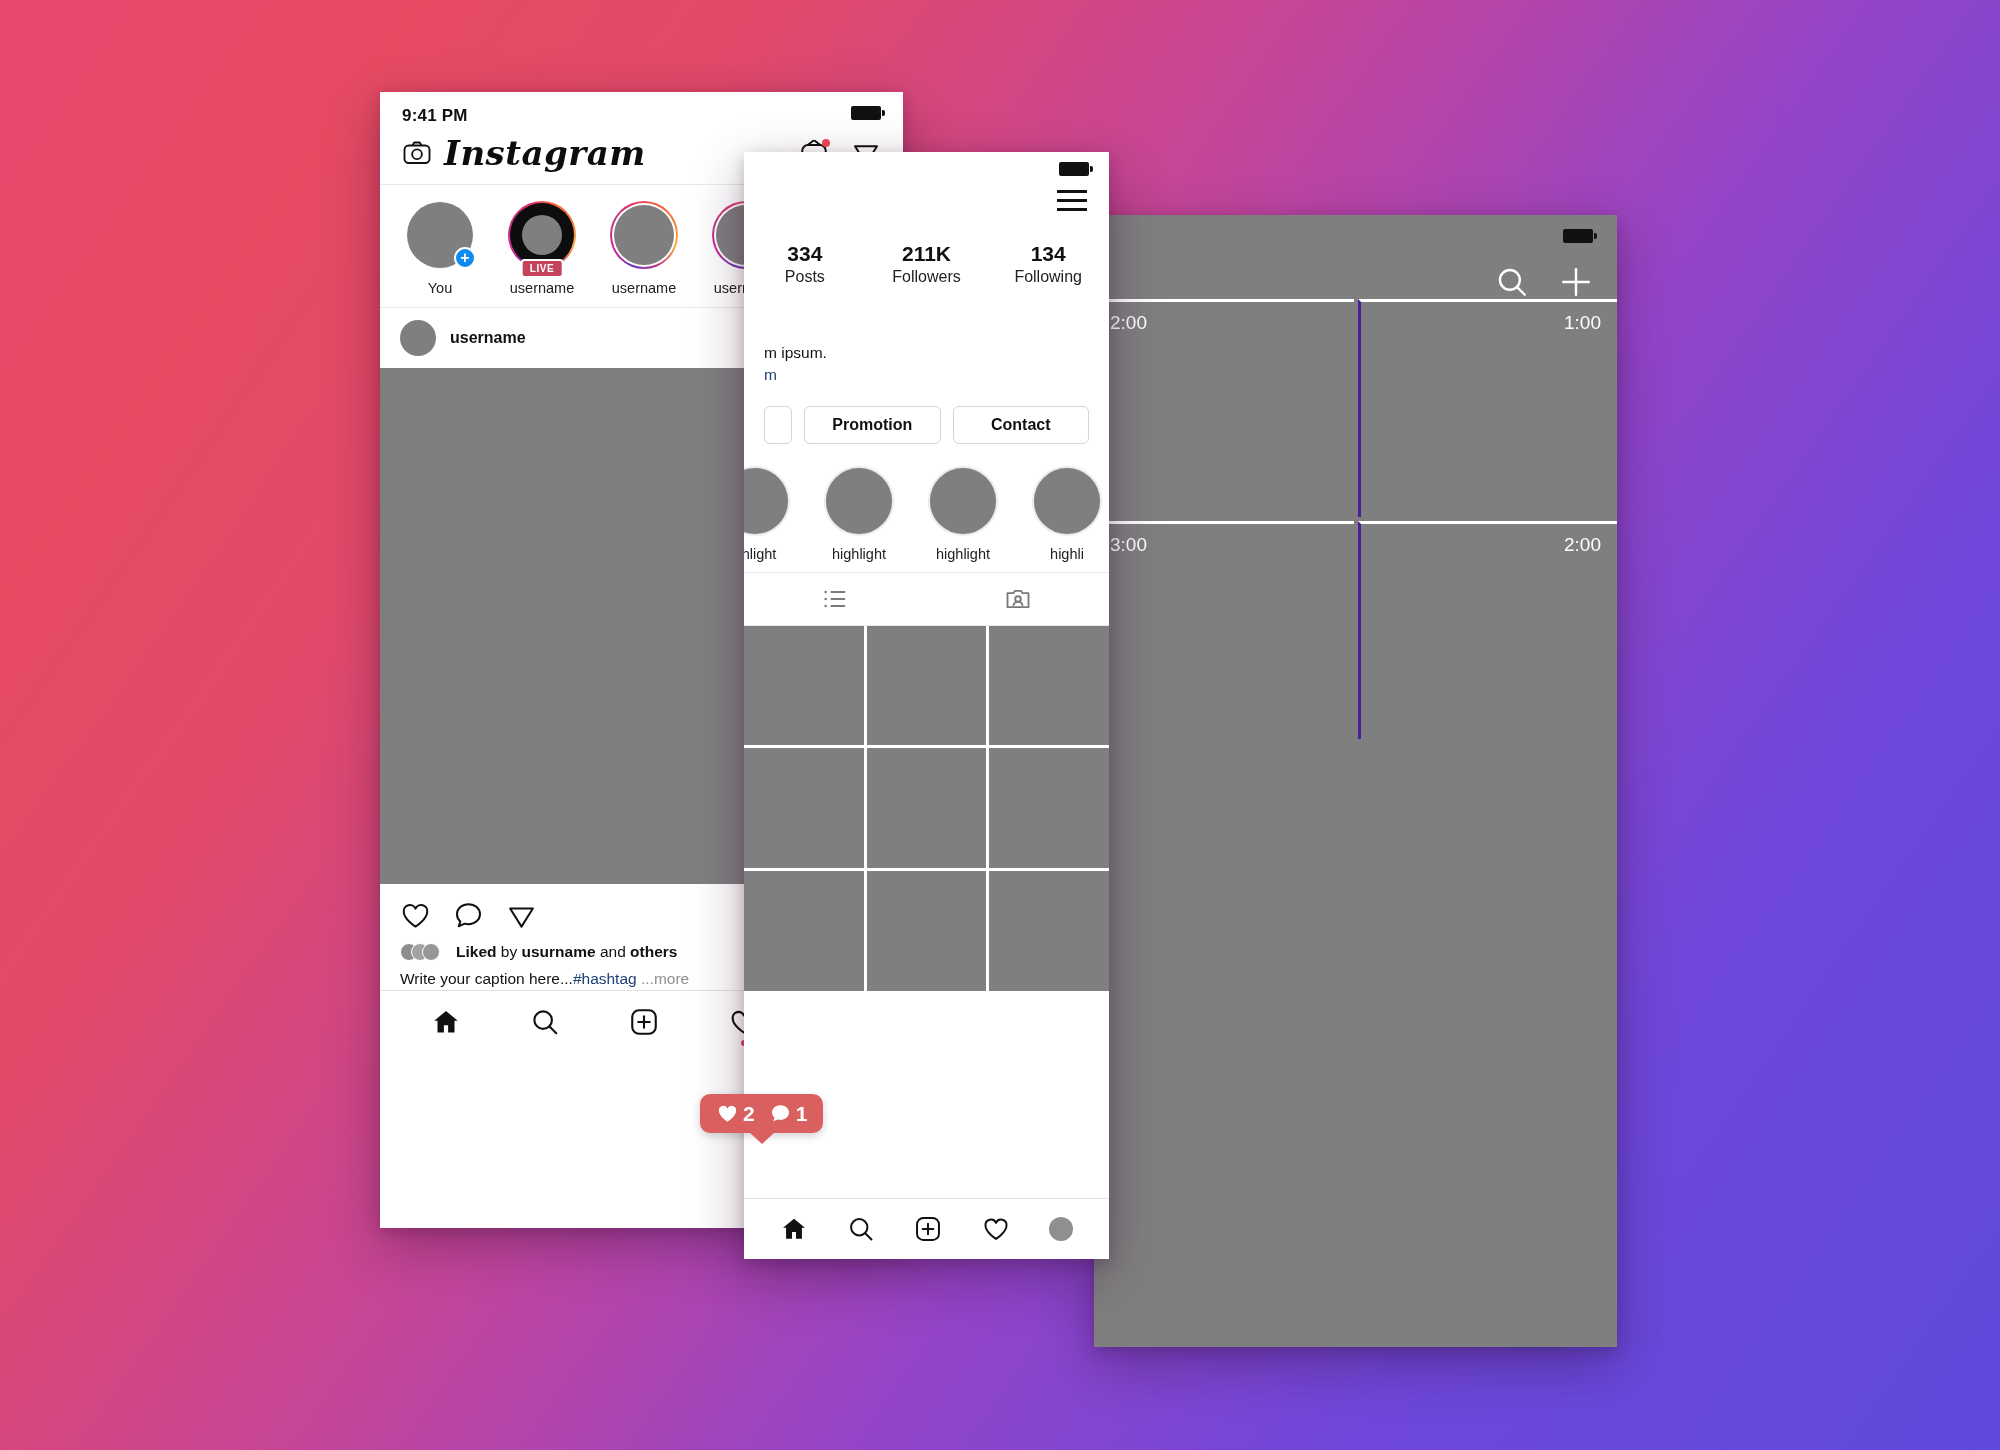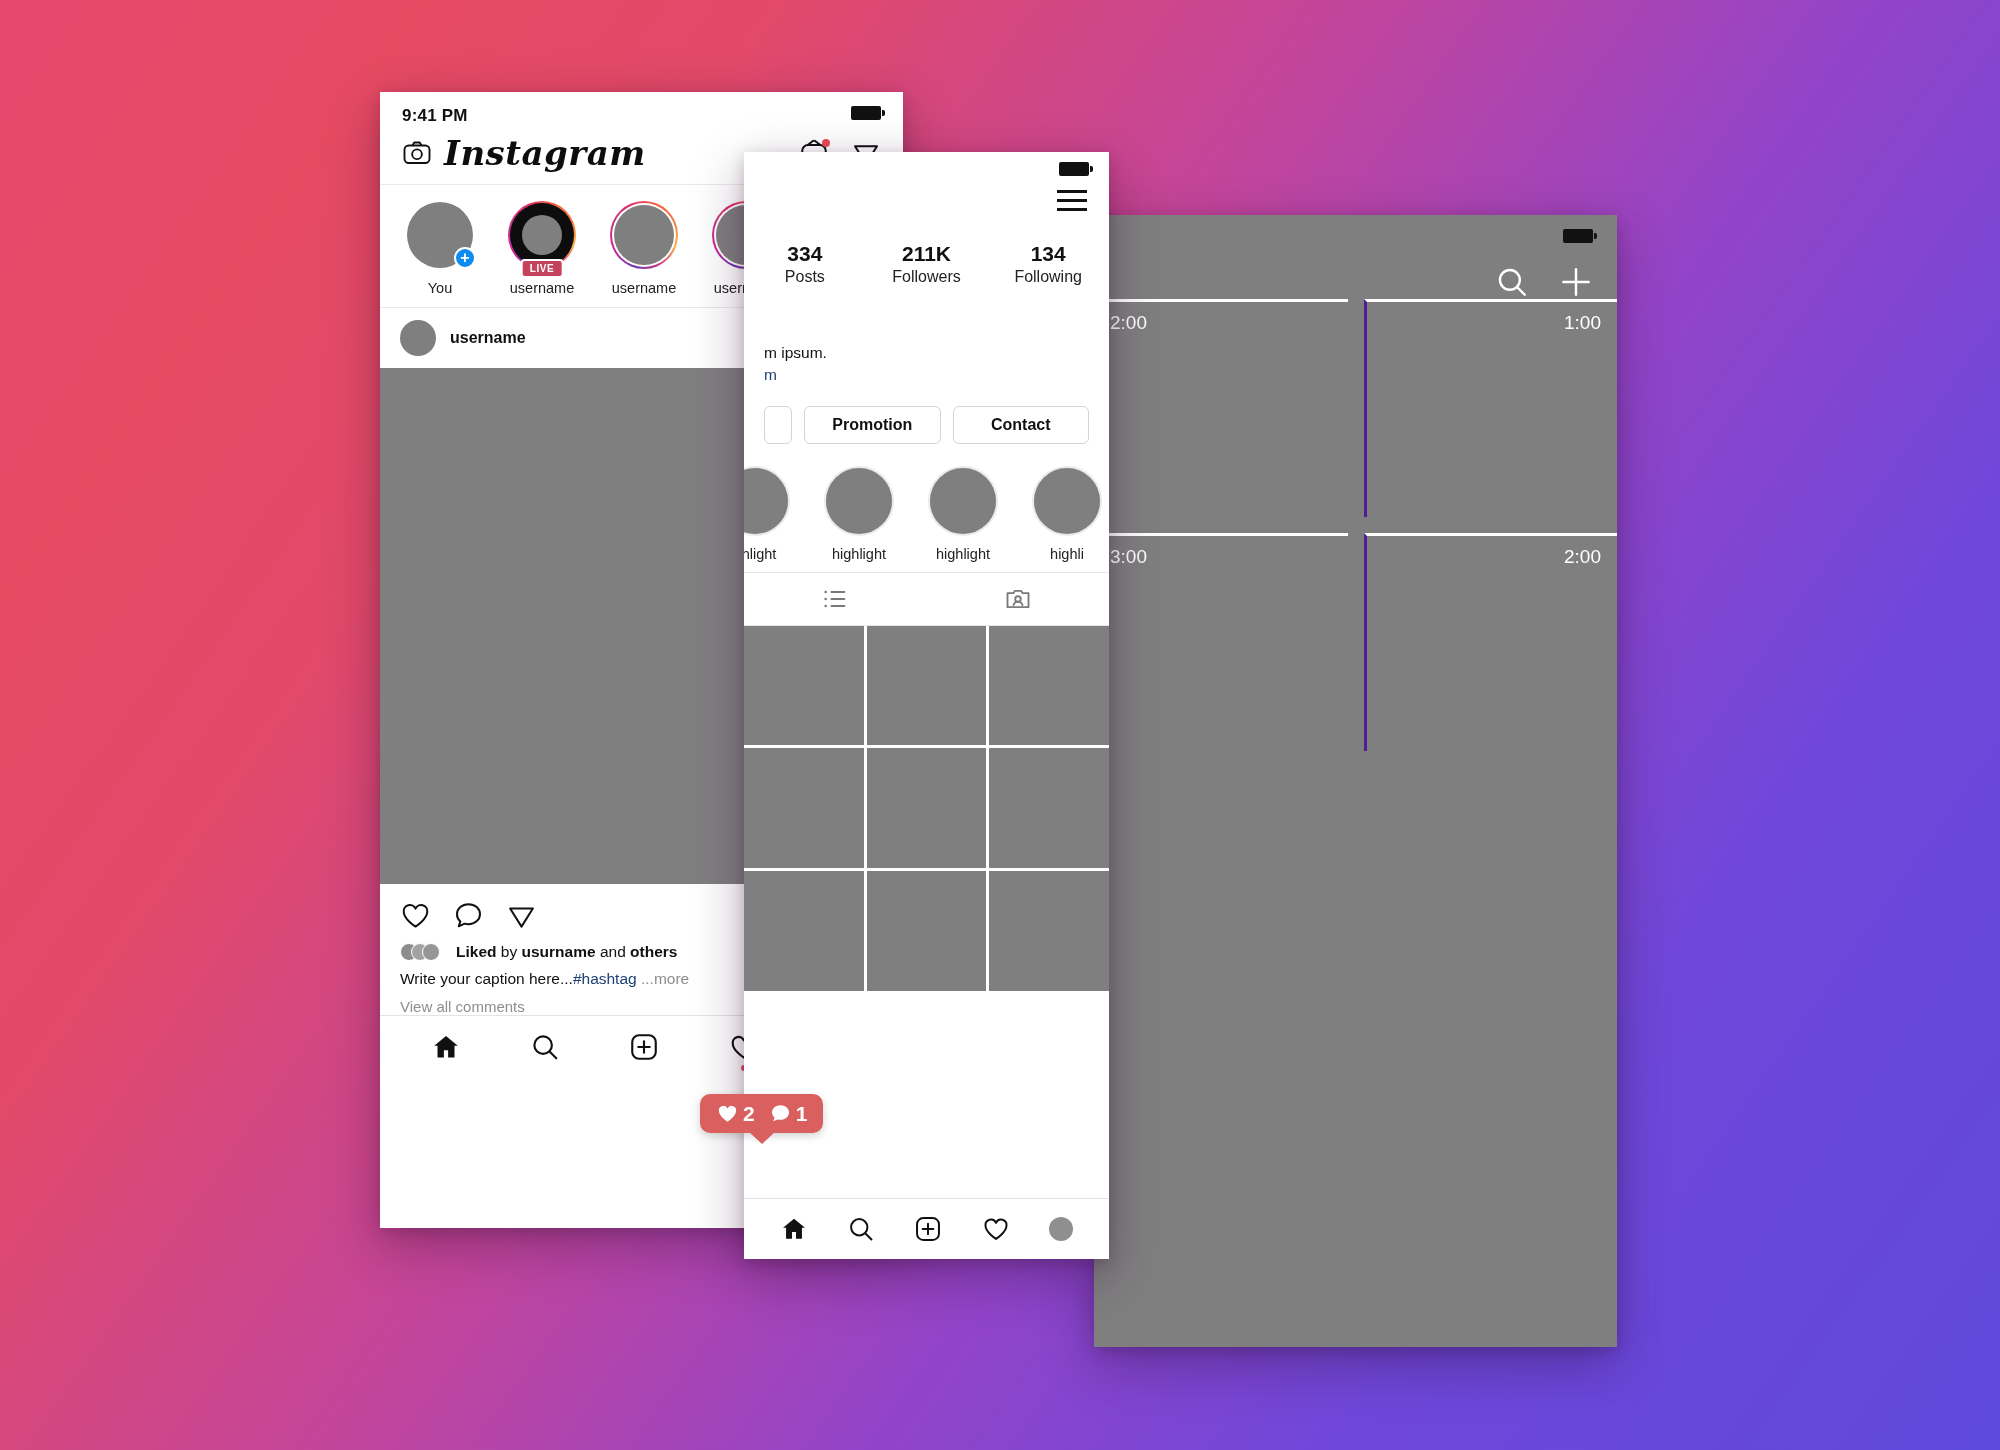--- a/index.html
+++ b/index.html
@@ -206,21 +206,21 @@
   
   #phone-igtv .ig-status { display:flex; justify-content:flex-end; padding: 14px 24px 0 24px; }
   #phone-igtv .battery { background:#111; }
   .ig-head { display: flex; justify-content: flex-end; gap: 30px; padding: 22px 24px 0 24px; }
   .ig-hero { height: 470px; position: relative; }
   .watch-btn {
     position: absolute; right: 22px; bottom: 22px;
     border: 2px solid #fff; border-radius: 6px; color: #fff;
     font-size: 17px; font-weight: 700; padding: 9px 20px;
   }
-  .ig-grid { display: grid; grid-template-columns: 1fr 1fr; gap: 16px; }
+  .ig-grid { display: grid; grid-template-columns: 1fr 1fr; gap: 4px; }
   .ig-cell { position: relative; height: 218px; border-top: 3px solid #fff; }
   .ig-cell.right { border-left: 3px solid #4c1d95; }
   .ig-time {
     position: absolute; top: 10px; font-size: 19px; color: #fff; font-weight: 400;
   }
   .ig-cell.left  .ig-time { left: 16px; }
   .ig-cell.right .ig-time { right: 16px; }
 
   svg { display: block; }
 </style>
@@ -513,21 +513,20 @@
         <span>and</span>
         <b>others</b>
       </span>
     </div>
 
     <div class="caption">
       <span>Write your caption here...</span><span class="tag">#hashtag</span>
       <span class="more">...more</span>
     </div>
 
-    <div class="viewall">View all comments</div>
 
 
     <div class="tabbar">
       <div class="tabitem">
         <svg width="30" height="30" viewBox="0 0 24 24" fill="#111">
             <path d="M12 3.2 2.6 11h2.6v9.4h5.1v-5.9h3.4v5.9h5.1V11h2.6z"></path>
           </svg>
       </div>
       <div class="tabitem">
         <svg width="30" height="30" viewBox="0 0 24 24" fill="none" stroke="#111" stroke-width="1.7">

